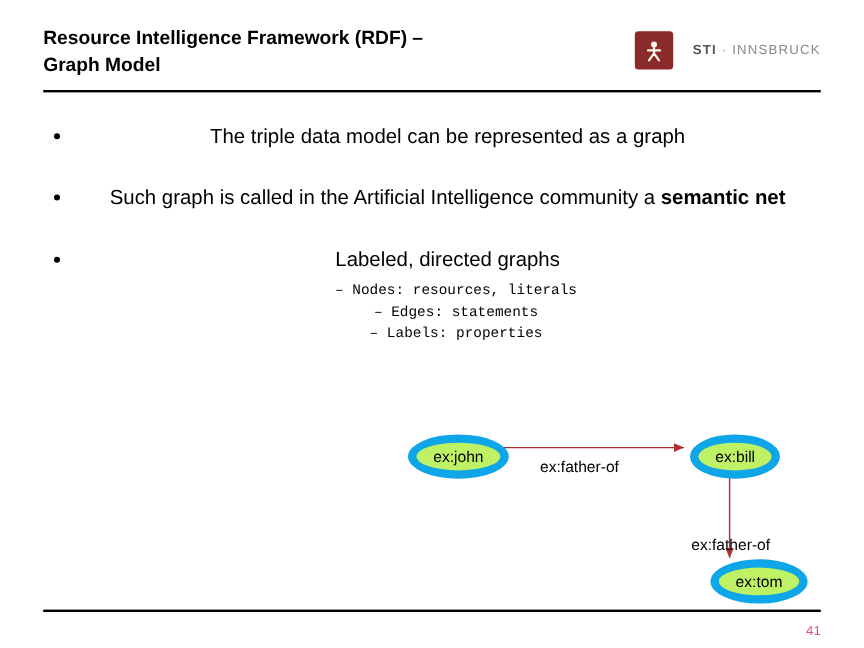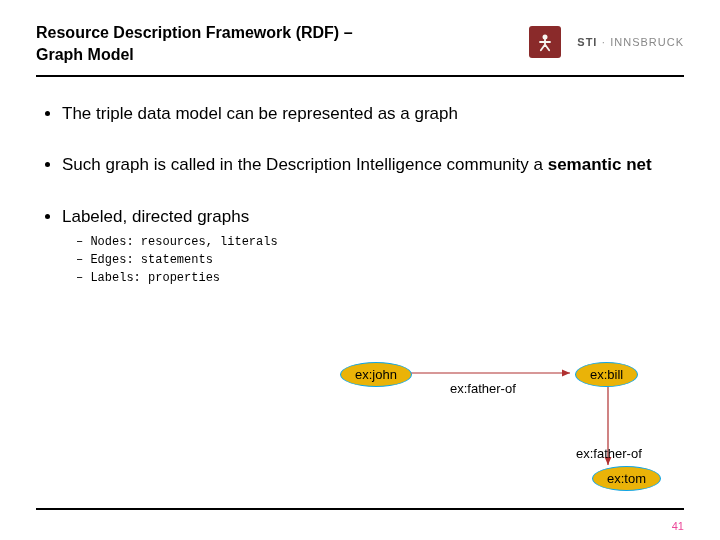--- a/index.html
+++ b/index.html
@@ -52,20 +52,21 @@
     border-top: 2px solid #000;
     margin: 2px 36px 0 36px;
   }
   .content {
     padding: 26px 36px 0 36px;
   }
   ul.main {
     list-style: disc;
     margin: 0;
     padding-left: 26px;
+    text-align: center;
   }
   ul.main > li {
     font-size: 17px;
     margin-bottom: 30px;
     line-height: 1.25;
   }
   ul.main > li.tight { margin-bottom: 4px; }
   ul.sub {
     list-style: none;
     margin: 6px 0 0 14px;
@@ -81,23 +82,23 @@
   .diagram {
     position: absolute;
     left: 0;
     top: 0;
     width: 720px;
     height: 540px;
     pointer-events: none;
   }
   .node {
     position: absolute;
-    border: 1px solid #0ea5e9;
+    border: 7px solid #0ea5e9;
     border-radius: 50%;
-    background: #eab308;
+    background: #bef264;
     font-size: 13px;
     padding: 4px 14px;
     text-align: center;
   }
   .edge-label {
     position: absolute;
     font-size: 13px;
     color: #000;
     margin-top: 29px;
   }
@@ -114,21 +115,21 @@
     bottom: 8px;
     font-size: 11px;
     color: #ec4899;
   }
 </style>
 </head>
 <body>
 
 <div class="header">
   <div class="title">
-    <span>Resource Description Framework (RDF) –</span><br>
+    <span>Resource Intelligence Framework (RDF) –</span><br>
     <span>Graph Model</span>
   </div>
   <div class="logo-area">
     <div class="logo-box">
       <svg viewBox="0 0 24 24">
           <circle cx="12" cy="6" r="3"></circle>
           <path d="M12 9 L12 15 M12 15 L7 22 M12 15 L17 22 M6 12 L18 12" stroke="#f7f5f0" stroke-width="2.2" fill="none" stroke-linecap="round"></path>
         </svg>
     </div>
     <div class="logo-text">
@@ -136,21 +137,21 @@
     </div>
   </div>
 </div>
 
 <hr class="rule">
 
 <div class="content">
   <ul class="main">
     <li>The triple data model can be represented as a graph</li>
     <li>
-      <span>Such graph is called in the Description Intelligence community a </span><span class="bold">semantic net</span>
+      <span>Such graph is called in the Artificial Intelligence community a </span><span class="bold">semantic net</span>
     </li>
     <li class="tight">
       <span>Labeled, directed graphs</span>
       <ul class="sub">
         <li><span>Nodes:</span><span> resources, literals</span></li>
         <li><span>Edges:</span><span> statements</span></li>
         <li><span>Labels:</span><span> properties</span></li>
       </ul>
     </li>
   </ul>

